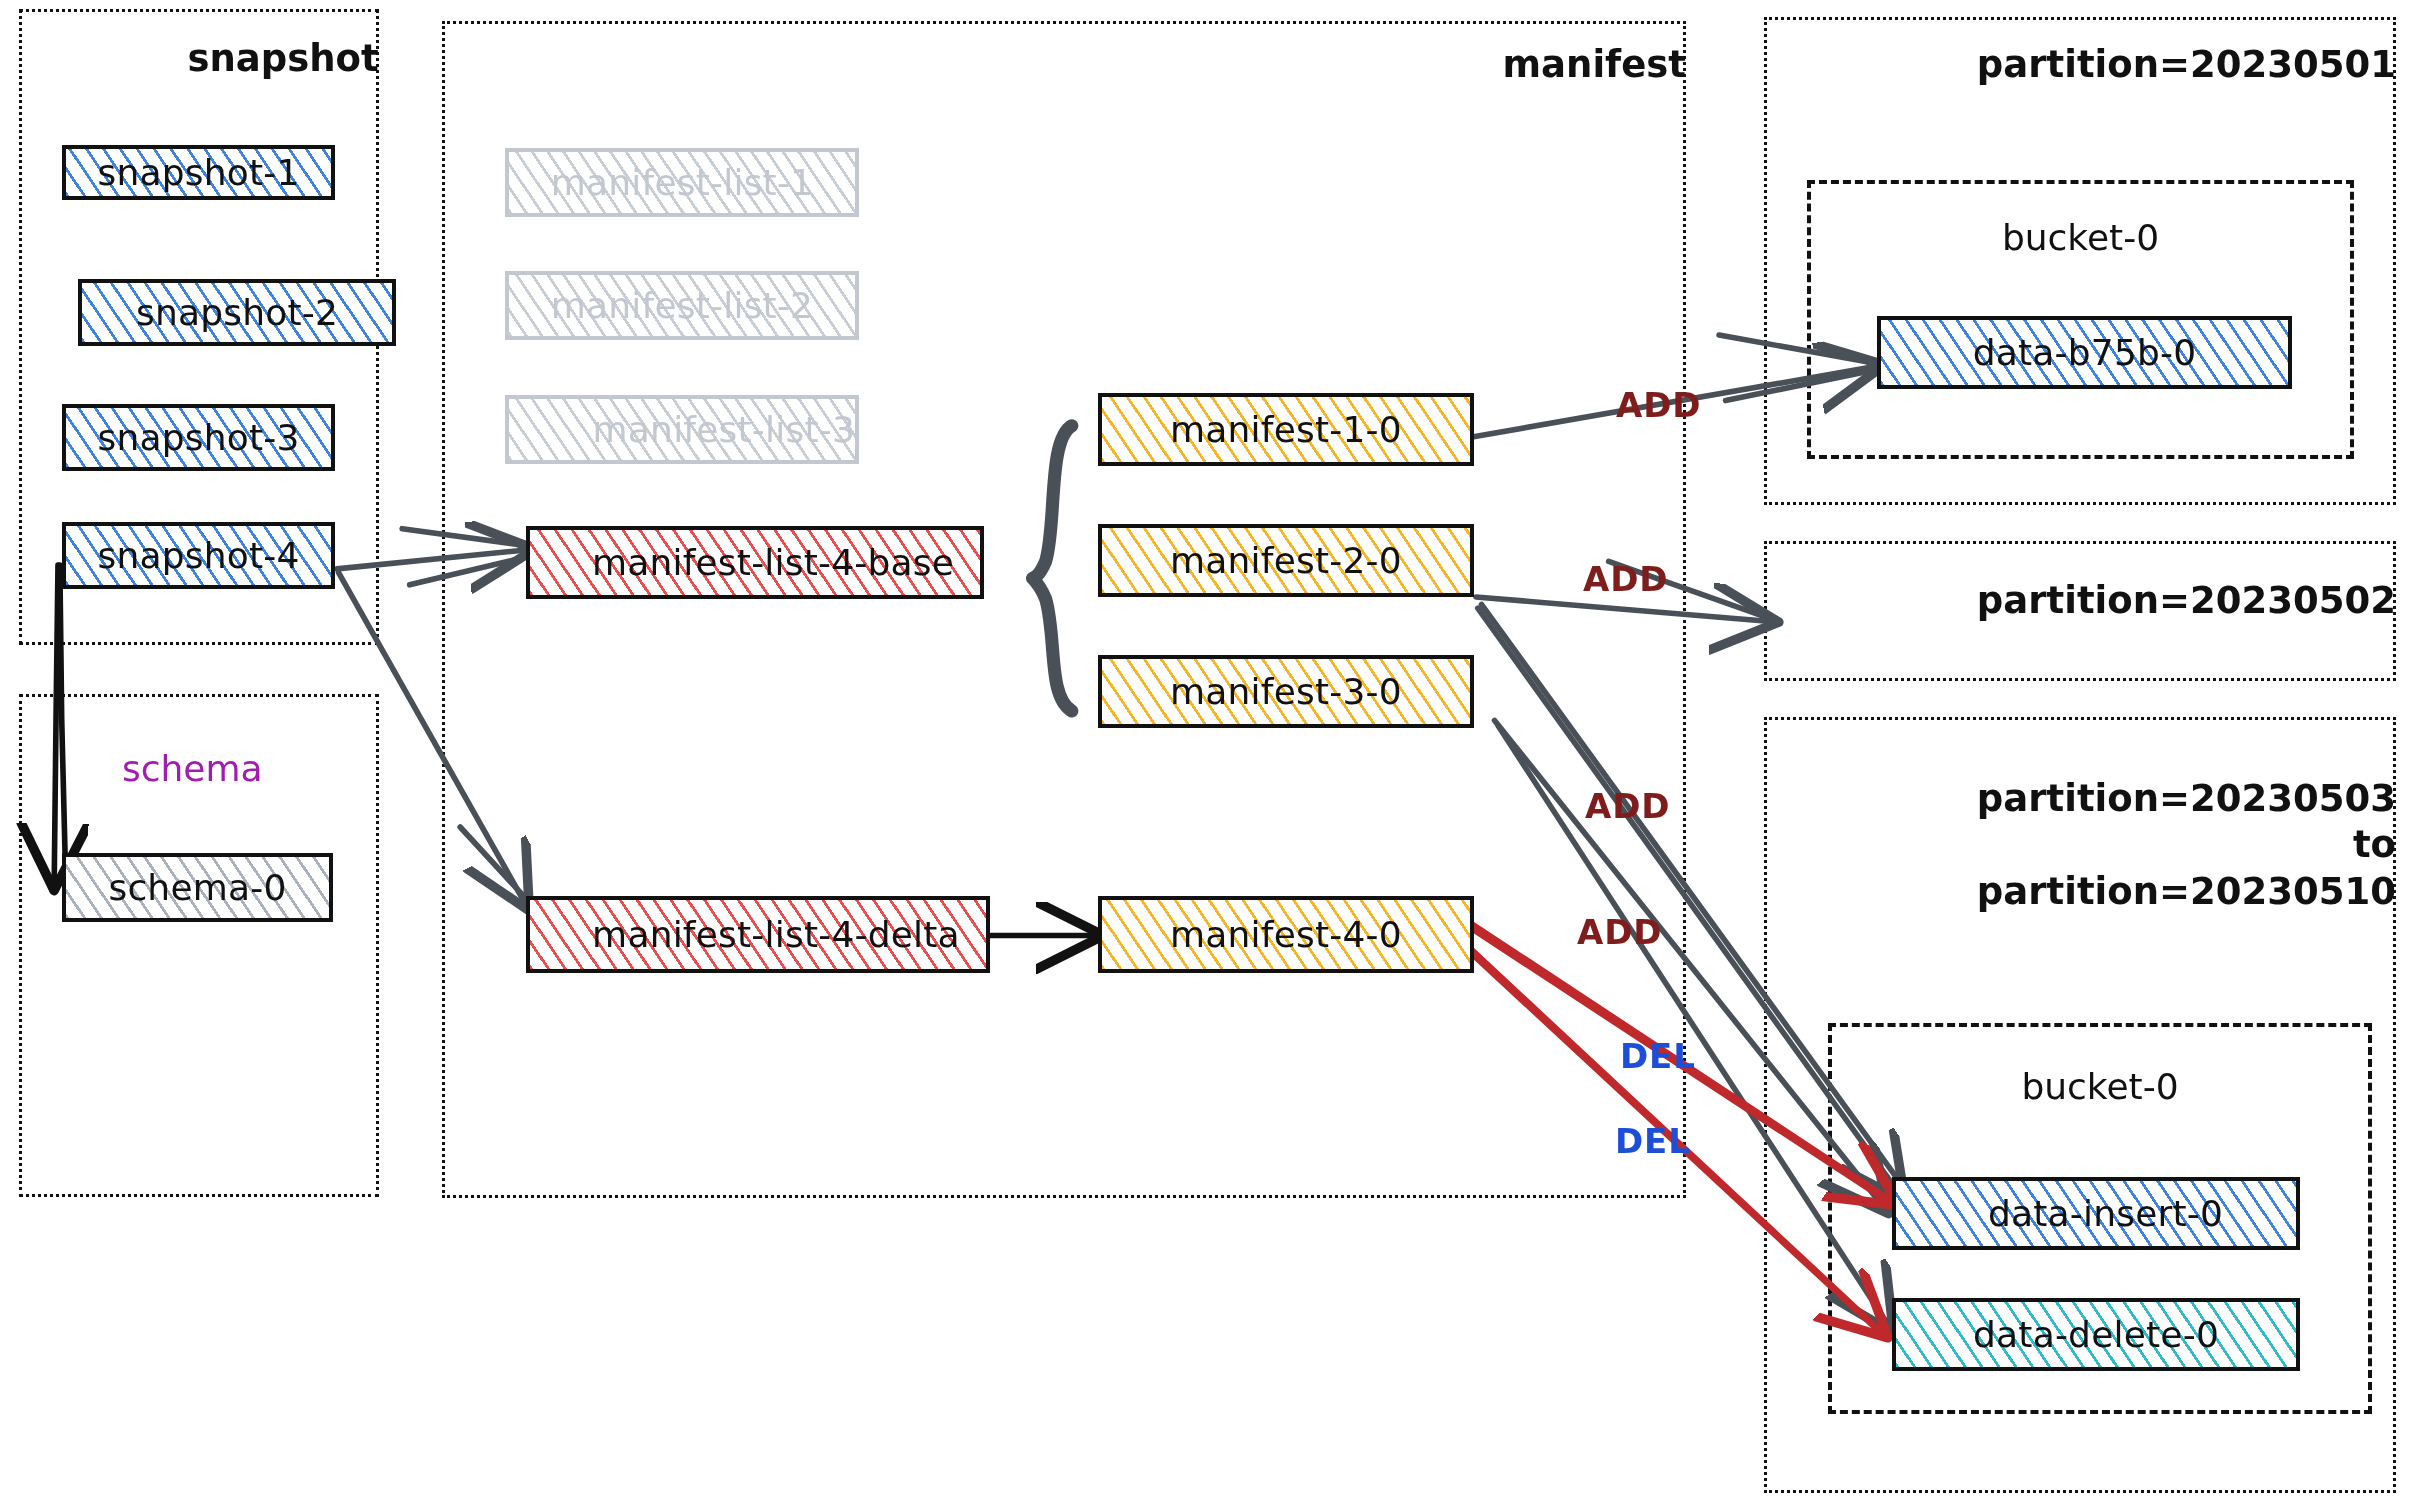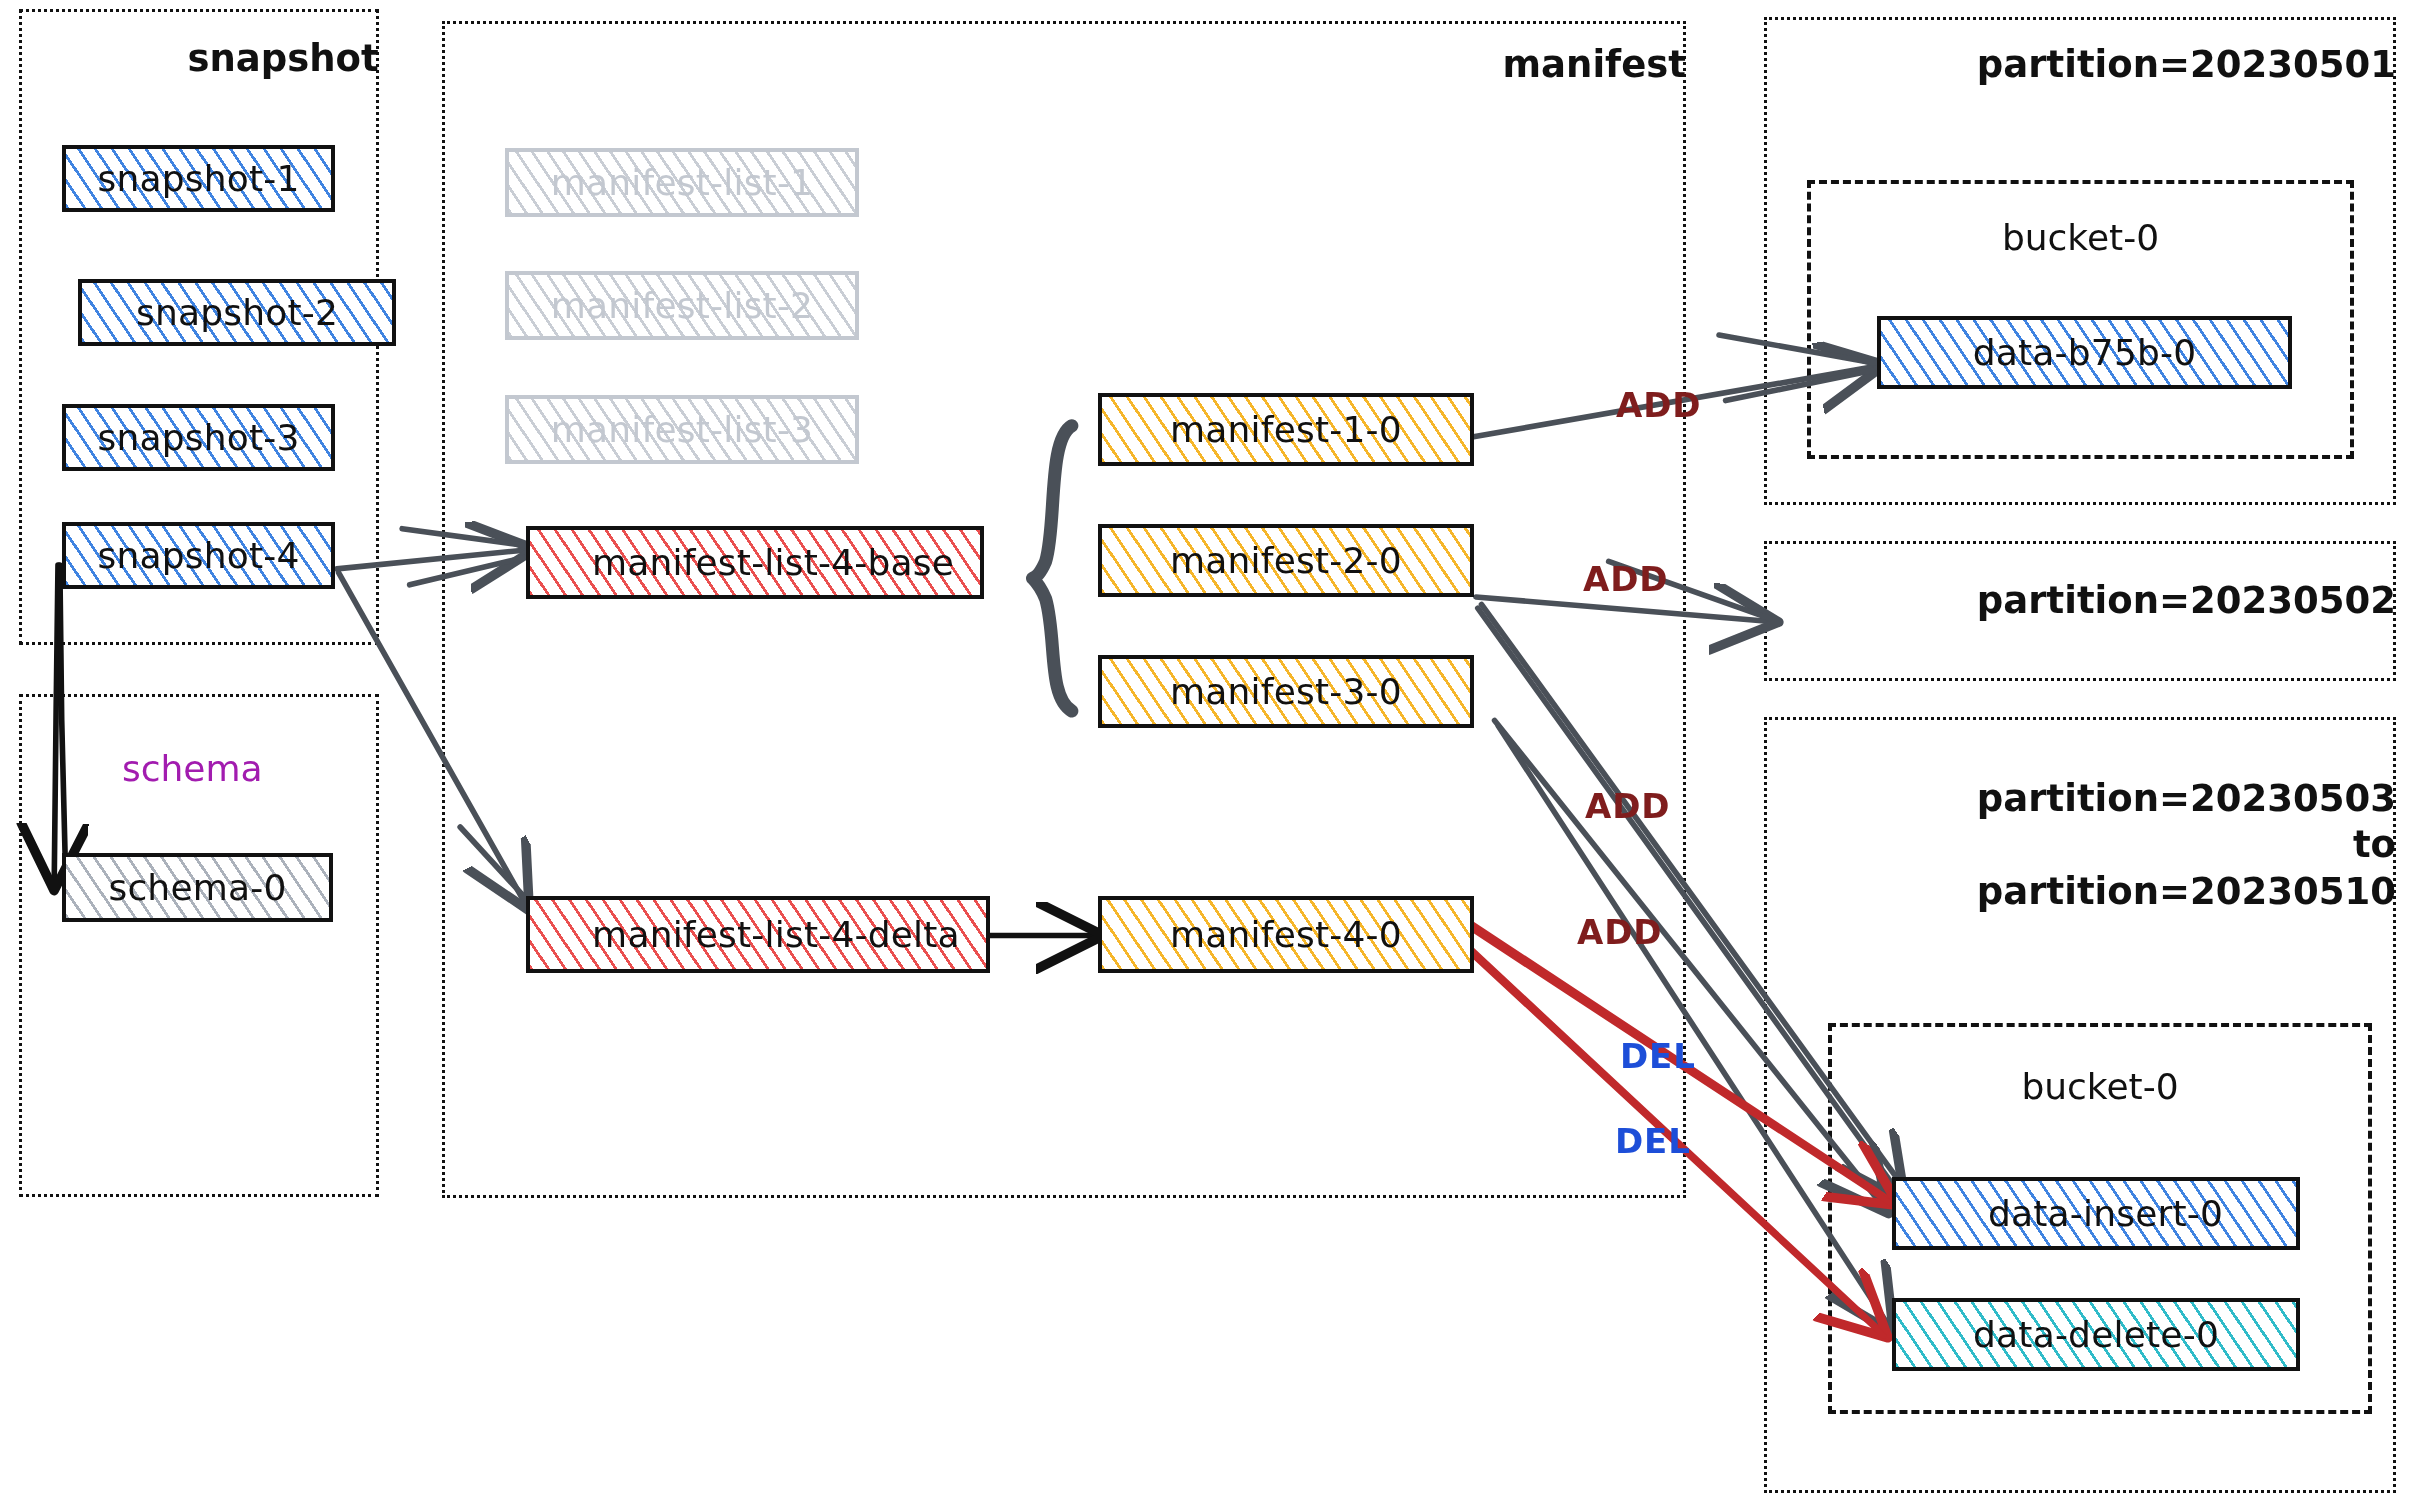--- a/index.html
+++ b/index.html
@@ -212,21 +212,21 @@
       <path stroke="#c0292b" stroke-width="6" d="M 1568,1010 L 2010,1422" marker-end="url(#ah-red)"></path>
       <path stroke="#c0292b" stroke-width="6" d="M 1572,1018 L 2014,1428"></path>
 
       <path stroke="#4a5058" stroke-width="14" d="M 1146,455 C 1120,470 1130,560 1118,600
                C 1112,614 1108,616 1104,618
                C 1108,622 1112,626 1118,640
                C 1130,682 1120,745 1146,760"></path>
     </g>
   </svg>
 
-  <div class="node blue" style="left:62px;top:145px;width:273px;height:67px;">
+  <div class="node blue" style="left:62px;top:145px;width:273px;height:55px;">
     <span>snapshot-1</span>
   </div>
   <div class="node blue" style="left:78px;top:279px;width:318px;height:67px;">
     <span>snapshot-2</span>
   </div>
   <div class="node blue" style="left:62px;top:404px;width:273px;height:67px;">
     <span>snapshot-3</span>
   </div>
   <div class="node blue" style="left:62px;top:522px;width:273px;height:67px;">
     <span>snapshot-4</span>
@@ -236,21 +236,21 @@
   <div class="node gray" style="left:62px;top:853px;width:271px;height:69px;">
     <span>schema-0</span>
   </div>
 
   <div class="node ghost" style="left:505px;top:148px;width:354px;height:69px;">
     <span>manifest-list-1</span>
   </div>
   <div class="node ghost" style="left:505px;top:271px;width:354px;height:69px;">
     <span>manifest-list-2</span>
   </div>
-  <div class="node ghost" style="left:505px;top:395px;width:354px;height:69px;">
+  <div class="node ghost" style="left:505px;top:395px;width:354px;height:69px;justify-content:flex-end;">
     <span>manifest-list-3</span>
   </div>
 
   <div class="node red" style="left:526px;top:526px;width:458px;height:73px;">
     <span>manifest-list-4-base</span>
   </div>
   <div class="node red" style="left:526px;top:896px;width:464px;height:77px;">
     <span>manifest-list-4-delta</span>
   </div>
 

